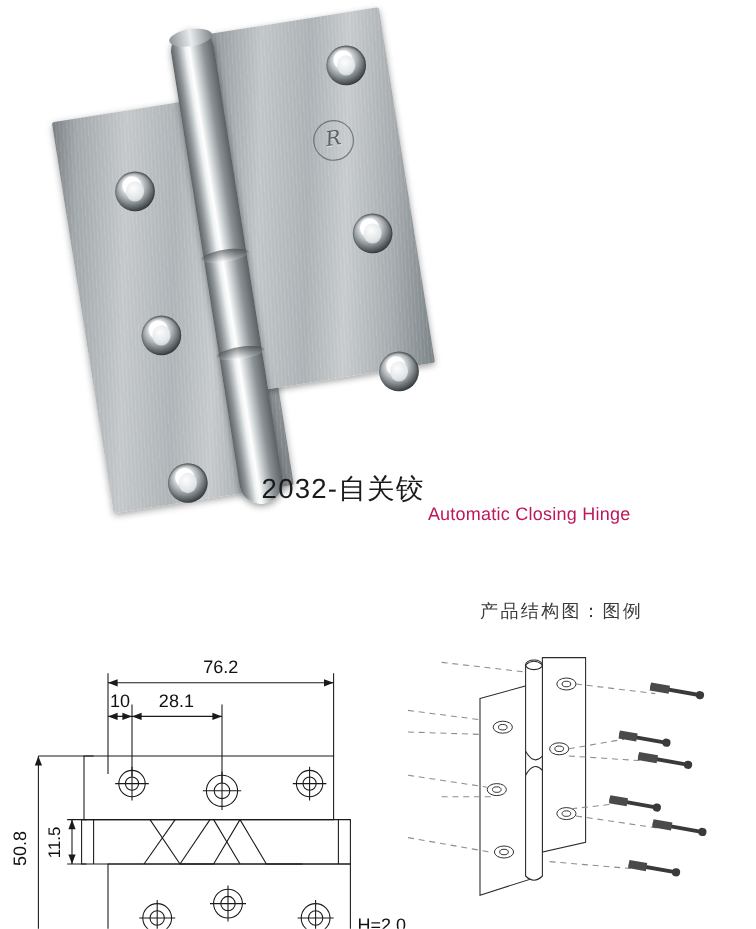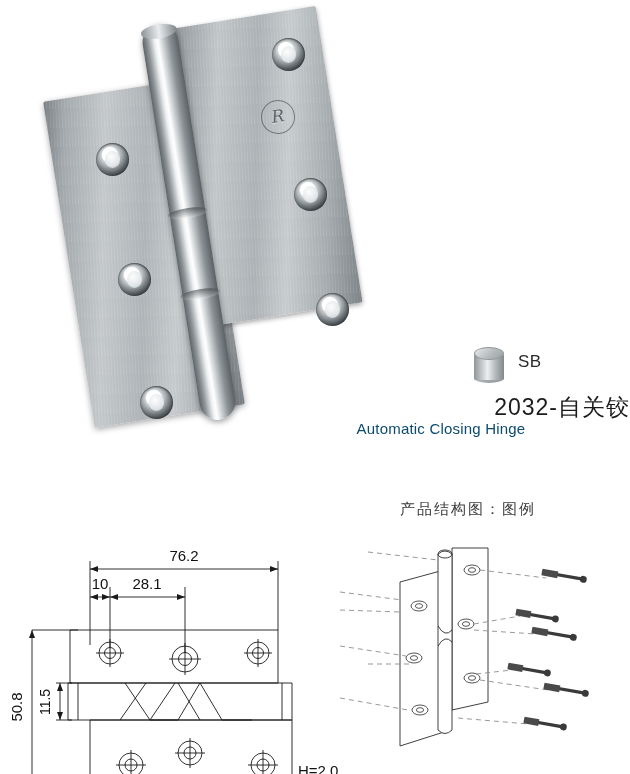--- a/index.html
+++ b/index.html
@@ -89,27 +89,27 @@
   }
   .cyl-bot{
     position:absolute;left:0;top:27px;width:30px;height:10px;border-radius:50%;
     background:linear-gradient(135deg,#b9bec1,#8f9598);
   }
   .swatch-label{
     position:absolute;left:48px;top:8px;font-size:17px;color:#2b2b2b;letter-spacing:.5px;
   }
 
   .title-cn{
-    position:absolute;left:0;right:0;top:392px;text-align:right;
+    position:absolute;left:0;right:0;top:392px;text-align:left;
     font-size:23px;color:#1b1b1b;letter-spacing:1px;
     padding-left:218px;
   }
   .title-en{
     position:absolute;left:0;right:0;top:420px;text-align:center;
-    font-size:15px;color:#0c4a6e;letter-spacing:.2px;
+    font-size:15px;color:#be185d;letter-spacing:.2px;
     padding-left:218px;
     margin-left:34px;
   }
 
   
   .tech{position:absolute;left:0;top:525px;width:340px;height:274px;}
   .tech svg{position:absolute;left:0;top:0;}
   .dim-text{font-family:"Liberation Sans",sans-serif;font-size:15px;fill:#111;}
   .dim-text-sm{font-family:"Liberation Sans",sans-serif;font-size:14px;fill:#111;}
 
@@ -162,28 +162,20 @@
           <i></i>
         </div>
       <div class="hole" style="left:100px;top:378px;width:33px;height:33px;">
           <i></i>
         </div>
 
       <div class="logo-stamp">R</div>
     </div>
   </div>
 
-  <div class="swatch-row">
-    <div class="swatch-cyl">
-      <div class="cyl-bot"></div>
-      <div class="cyl-body"></div>
-      <div class="cyl-top"></div>
-    </div>
-    <div class="swatch-label">SB</div>
-  </div>
 
   <div class="title-cn">2032-自关铰</div>
   <div class="title-en">Automatic Closing Hinge</div>
 
   <div class="tech">
     <svg width="340" height="274" viewBox="0 0 340 274">
       <g stroke="#1a1a1a" stroke-width="0.9" fill="none" shape-rendering="geometricPrecision">
 
         <line x1="90" y1="36" x2="90" y2="120"></line>
         <line x1="278" y1="36" x2="278" y2="105"></line>

